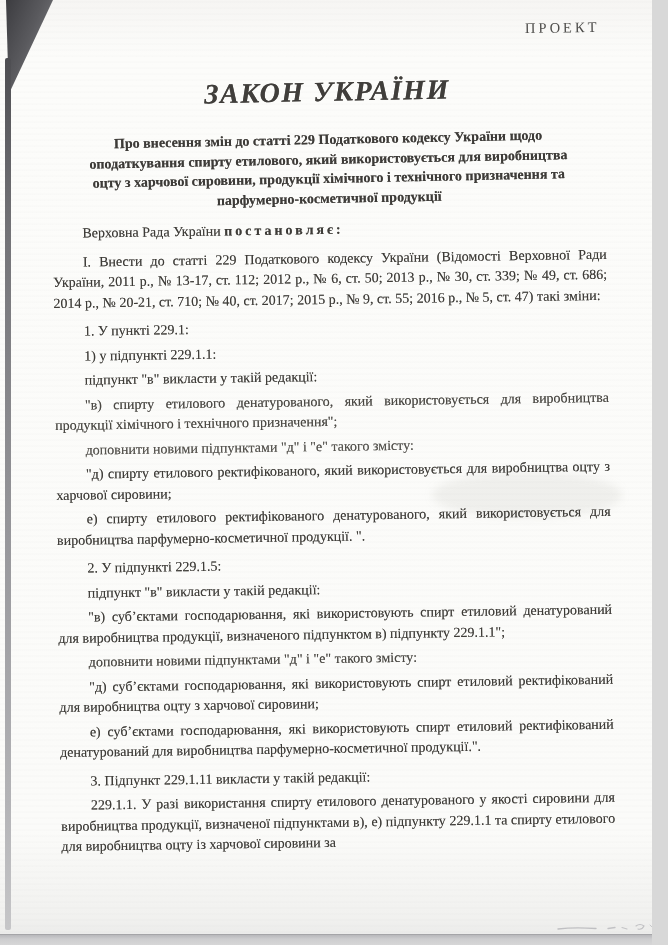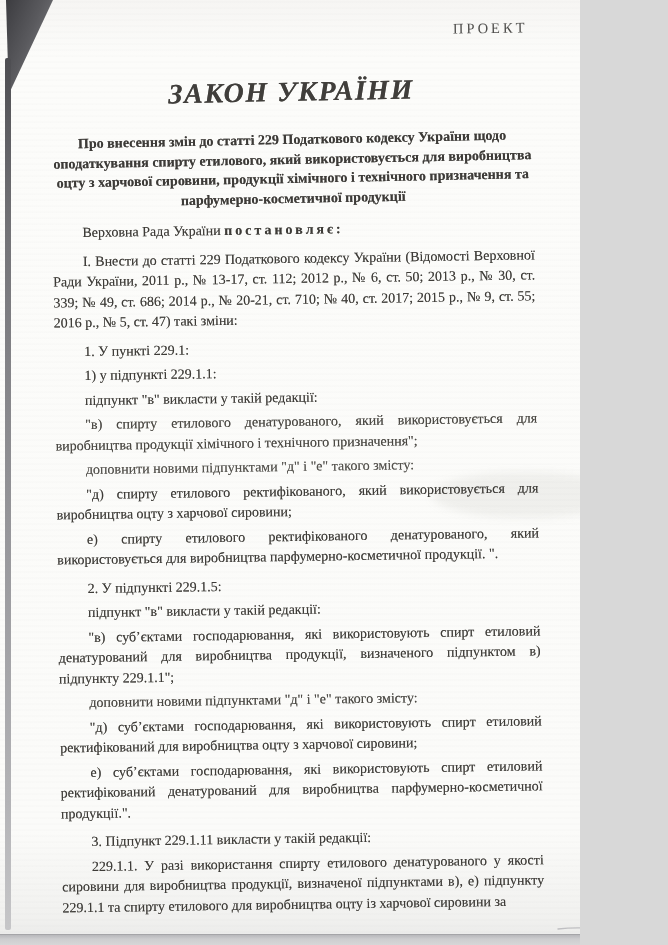--- a/index.html
+++ b/index.html
@@ -1,17 +1,17 @@
 <!DOCTYPE html>
 <html><head>
 <meta charset="utf-8">
 <style>
   html,body{margin:0;padding:0;background:#d8d8d8;}
   .page{
-    position:relative;width:580px;height:945px;overflow:hidden;
+    position:relative;width:652px;height:945px;overflow:hidden;
     background:
       repeating-linear-gradient(0deg, rgba(110,110,116,.016) 0 2px, rgba(255,255,255,0) 2px 6px),
       linear-gradient(180deg,#f6f5f3 0%, #fcfcfa 6%, #fbfbf9 88%, #f1f1ef 97%, #e9e9e8 100%);
     font-family:"Liberation Serif","DejaVu Serif",serif;
     color:#3e3c38;
   }
   
   .corner-fold{
     position:absolute;left:6px;top:0;width:47px;height:94px;
     background:linear-gradient(112deg,#3c3c40 0%,#5a5a5e 45%,#8d8d91 100%);

